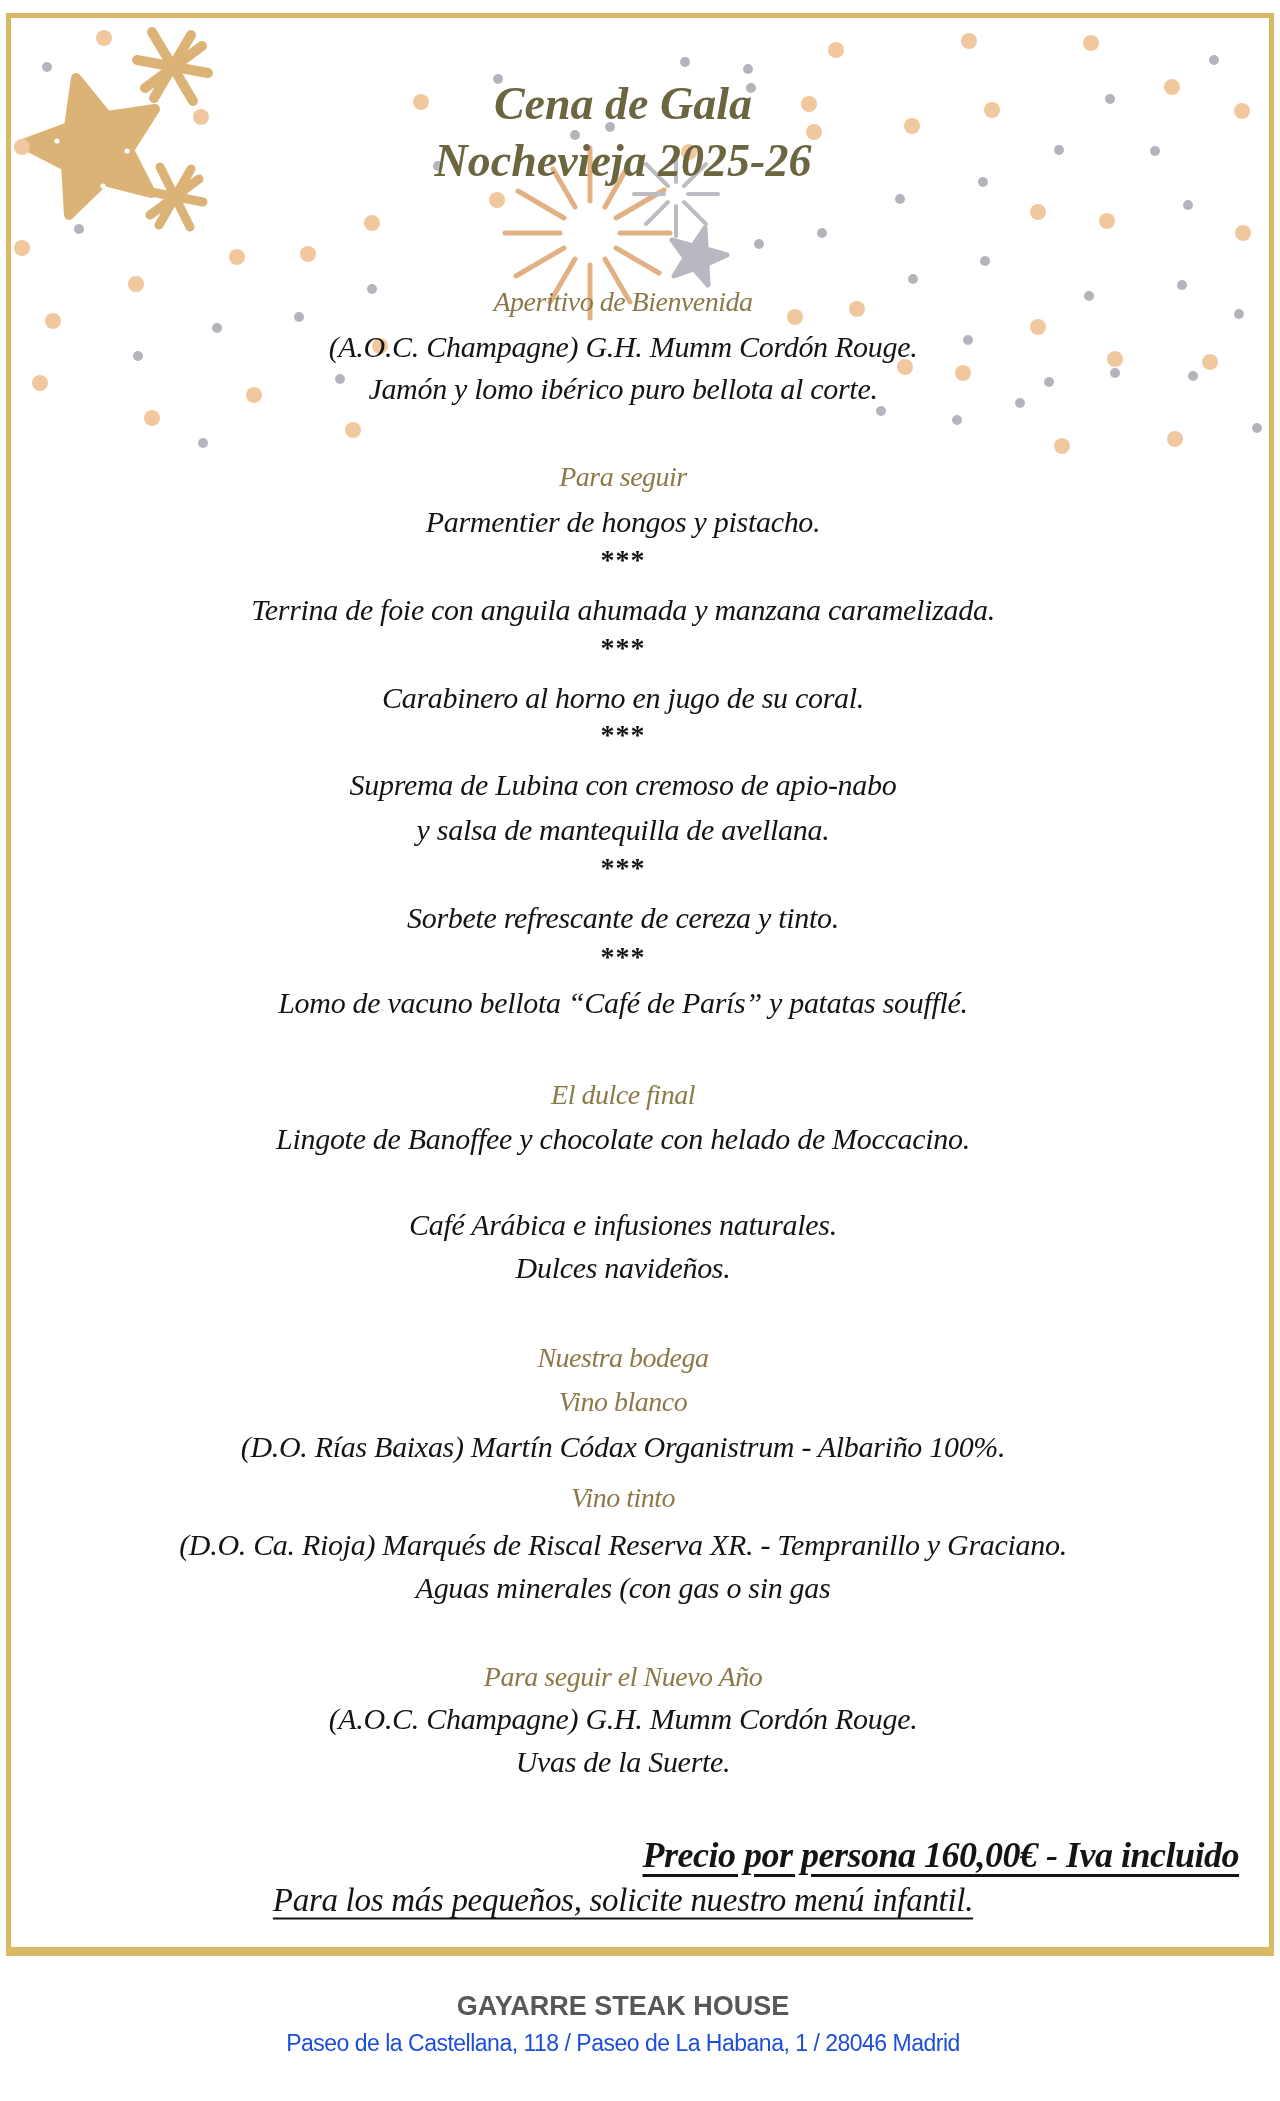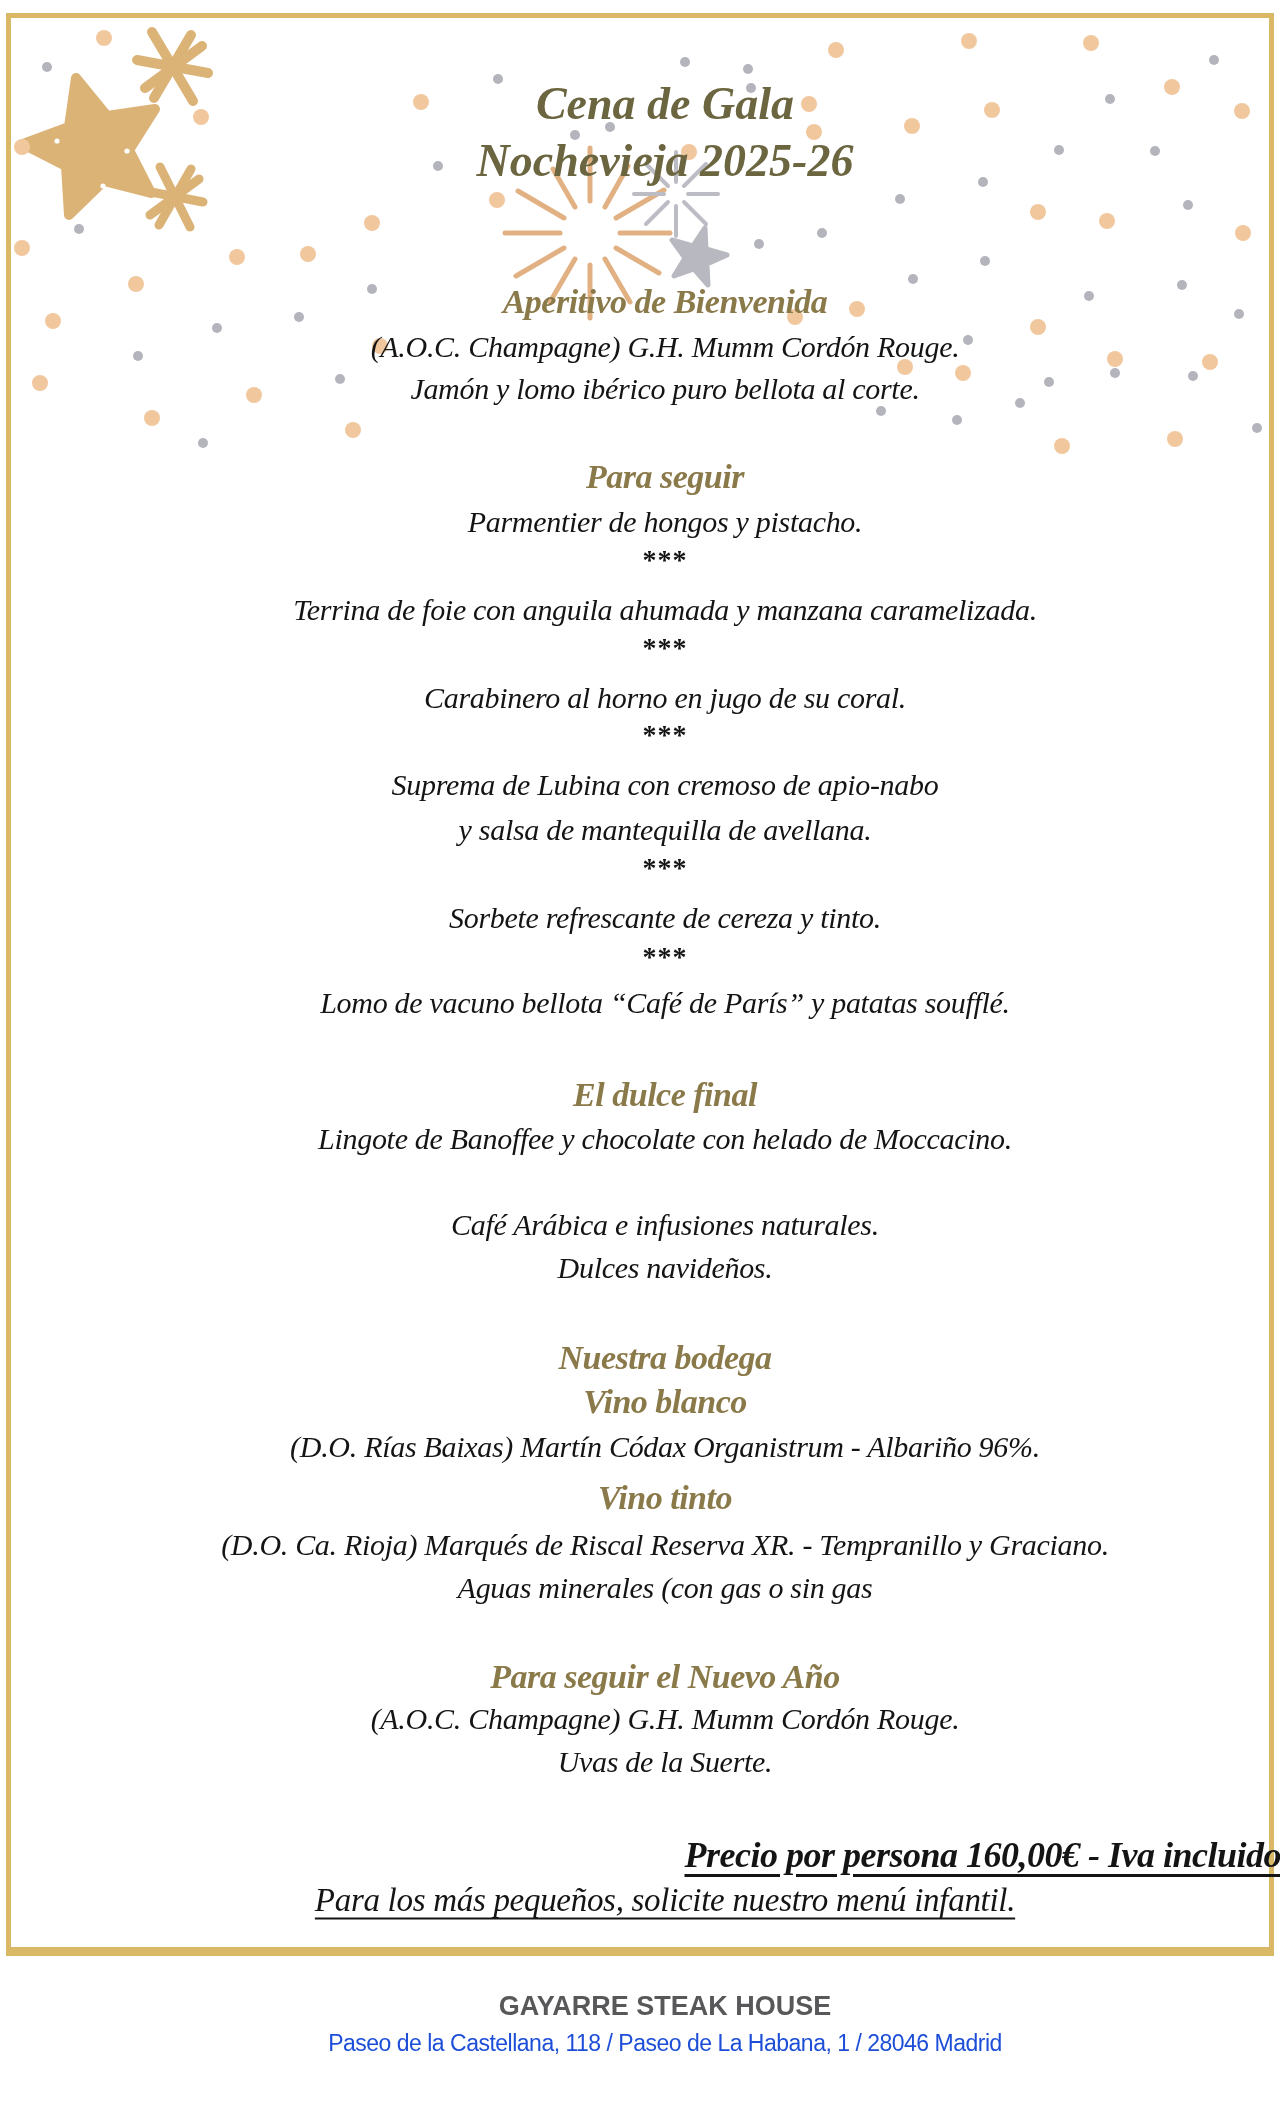--- a/index.html
+++ b/index.html
@@ -9,29 +9,29 @@
     font-family:"Liberation Serif","DejaVu Serif",serif;
   }
   .frame{
     position:absolute;left:6px;top:13px;width:1268px;height:1943px;
     box-sizing:border-box;
     border:5px solid var(--border_gold,#d9b966);
     border-bottom-width:9px;
   }
   #decor{position:absolute;left:0;top:0;pointer-events:none;}
   .line{
-    position:absolute;left:15px;width:1232px;text-align:center;
-    transform:translateY(-50%);white-space:nowrap;padding-left:34px;
+    position:absolute;left:7px;width:1232px;text-align:center;
+    transform:translateY(-50%);white-space:nowrap;
   }
   .title{
     font-size:46px;font-weight:700;font-style:italic;
     color:var(--title_olive,#6b6540);letter-spacing:0px;
   }
   .heading{
-    font-size:34px;font-weight:700;font-style:italic;
+    font-size:28px;font-weight:400;font-style:italic;
     color:var(--heading_gold,#8a7949);letter-spacing:-0.5px;
   }
   .item{
     font-size:30px;font-style:italic;color:var(--text_black,#141414);
     letter-spacing:-0.3px;
   }
   .sep{
     font-size:28px;font-weight:700;color:var(--text_black,#141414);
     letter-spacing:1px;
   }
@@ -209,21 +209,21 @@
 <div class="line sep" style="top:868px">***</div>
 <div class="line item" style="top:918px">Sorbete refrescante de cereza y tinto.</div>
 <div class="line sep" style="top:957px">***</div>
 <div class="line item" style="top:1003px">Lomo de vacuno bellota “Café de París” y patatas soufflé.</div>
 <div class="line heading" style="top:1095px">El dulce final</div>
 <div class="line item" style="top:1139px">Lingote de Banoffee y chocolate con helado de Moccacino.</div>
 <div class="line item" style="top:1225px">Café Arábica e infusiones naturales.</div>
 <div class="line item" style="top:1268px">Dulces navideños.</div>
 <div class="line heading" style="top:1358px">Nuestra bodega</div>
 <div class="line heading" style="top:1402px">Vino blanco</div>
-<div class="line item" style="top:1447px">(D.O. Rías Baixas) Martín Códax Organistrum - Albariño 96%.</div>
+<div class="line item" style="top:1447px">(D.O. Rías Baixas) Martín Códax Organistrum - Albariño 100%.</div>
 <div class="line heading" style="top:1498px">Vino tinto</div>
 <div class="line item" style="top:1545px">(D.O. Ca. Rioja) Marqués de Riscal Reserva XR. - Tempranillo y Graciano.</div>
 <div class="line item" style="top:1588px">Aguas minerales (con gas o sin gas</div>
 <div class="line heading" style="top:1677px">Para seguir el Nuevo Año</div>
 <div class="line item" style="top:1719px">(A.O.C. Champagne) G.H. Mumm Cordón Rouge.</div>
 <div class="line item" style="top:1762px">Uvas de la Suerte.</div>
 <div class="line price-bold" style="top:1855px">Precio por persona 160,00€ - Iva incluido</div>
 <div class="line price" style="top:1900px">Para los más pequeños, solicite nuestro menú infantil.</div>
 
 <div class="line footer-title" style="top:2006px">GAYARRE STEAK HOUSE</div>

